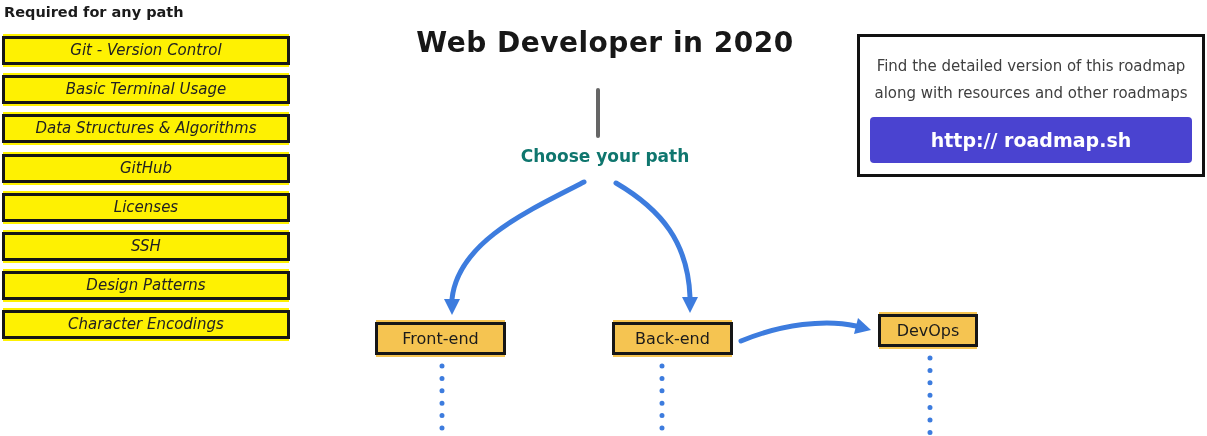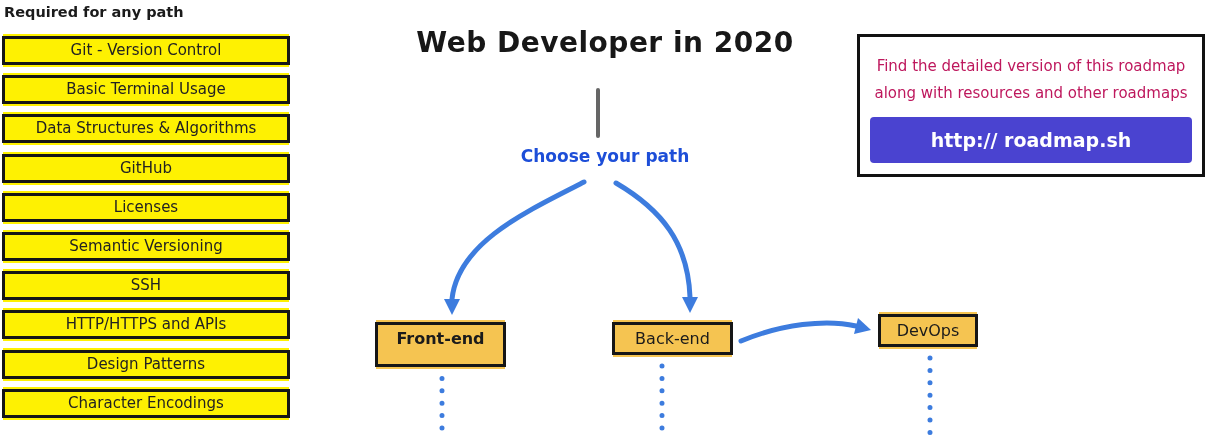--- a/index.html
+++ b/index.html
@@ -13,21 +13,21 @@
     overflow:hidden;
   }
 
   
   .req-header{
     position:absolute;left:4px;top:4px;
     font-size:14.5px;font-weight:bold;color:#1b1b1b;
   }
   .req-list{
     position:absolute;left:2px;top:36px;width:288px;
-    display:flex;flex-direction:column;gap:10.2px;
+    display:flex;flex-direction:column;gap:10.2px;font-style:italic;
   }
   .req-box{
     height:29px;
     background:var(--yellow,#fef102);
     border:3px solid var(--box-border,#161616);
     box-shadow:0 -3px 0 -1px var(--yellow,#fef102),0 3px 0 -1px var(--yellow,#fef102);
     text-align:center;line-height:23px;
     font-size:15px;color:#222;
     cursor:pointer;
   }
@@ -38,47 +38,47 @@
     margin:0;text-align:center;
     font-size:28px;font-weight:bold;color:#171717;
     letter-spacing:.5px;
   }
   .stem{
     position:absolute;left:596px;top:88px;width:4px;height:50px;
     background:var(--stem-gray,#666);border-radius:2px;
   }
   .choose{
     position:absolute;left:500px;top:146px;width:210px;
-    text-align:center;font-size:17px;font-weight:bold;color:#1d4ed8;
+    text-align:center;font-size:17px;font-weight:bold;color:#0f766e;
   }
   .arrows{position:absolute;left:0;top:0;pointer-events:none;color:var(--blue,#3d7cde);}
   .arrows .curve{stroke:currentColor;stroke-width:5;fill:none;stroke-linecap:round;}
   .arrows .head{fill:currentColor;stroke:none;}
   .arrows .dots{stroke:currentColor;stroke-width:5;stroke-linecap:round;stroke-dasharray:0 12.4;fill:none;}
 
   .path-box{
     position:absolute;
     background:var(--amber,#f5c451);
     border:3px solid var(--box-border,#161616);
     box-shadow:0 -3px 0 -1px var(--amber,#f5c451),0 3px 0 -1px var(--amber,#f5c451);
     text-align:center;font-size:16px;line-height:27px;color:#1b1b1b;
     cursor:pointer;
   }
-  .path-frontend{left:375px;top:322px;width:131px;height:45px;font-weight:bold;}
+  .path-frontend{left:375px;top:322px;width:131px;height:33px;}
   .path-backend{left:612px;top:322px;width:121px;height:33px;}
   .path-devops{left:878px;top:314px;width:100px;height:33px;}
 
   
   .info-box{
     position:absolute;left:857px;top:34px;width:348px;height:143px;
     background:#fff;border:3px solid #111;
     padding-top:16px;text-align:center;
   }
   .info-box p{
-    margin:0;font-size:15px;line-height:27px;color:#be185d;
+    margin:0;font-size:15px;line-height:27px;color:#404040;
   }
   .url-button{
     width:322px;height:46px;margin:10px auto 0;
     background:var(--purple,#4a43d0);
     border-radius:4px;
     color:#fff;font-size:19px;font-weight:bold;line-height:46px;
     text-align:center;cursor:pointer;
   }
 </style>
 </head>
@@ -86,23 +86,21 @@
 
 <div class="canvas">
 
   <div class="req-header">Required for any path</div>
   <div class="req-list">
     <div class="req-box">Git - Version Control</div>
     <div class="req-box">Basic Terminal Usage</div>
     <div class="req-box">Data Structures &amp; Algorithms</div>
     <div class="req-box">GitHub</div>
     <div class="req-box">Licenses</div>
-    <div class="req-box">Semantic Versioning</div>
     <div class="req-box">SSH</div>
-    <div class="req-box">HTTP/HTTPS and APIs</div>
     <div class="req-box">Design Patterns</div>
     <div class="req-box">Character Encodings</div>
   </div>
 
   <h1 class="title">Web Developer in 2020</h1>
   <div class="stem"></div>
   <div class="choose">Choose your path</div>
 
   <svg class="arrows" width="1207" height="436" viewBox="0 0 1207 436" xmlns="http://www.w3.org/2000/svg">
     <path class="curve" d="M584,182 C525,212 458,243 452,299"></path>

